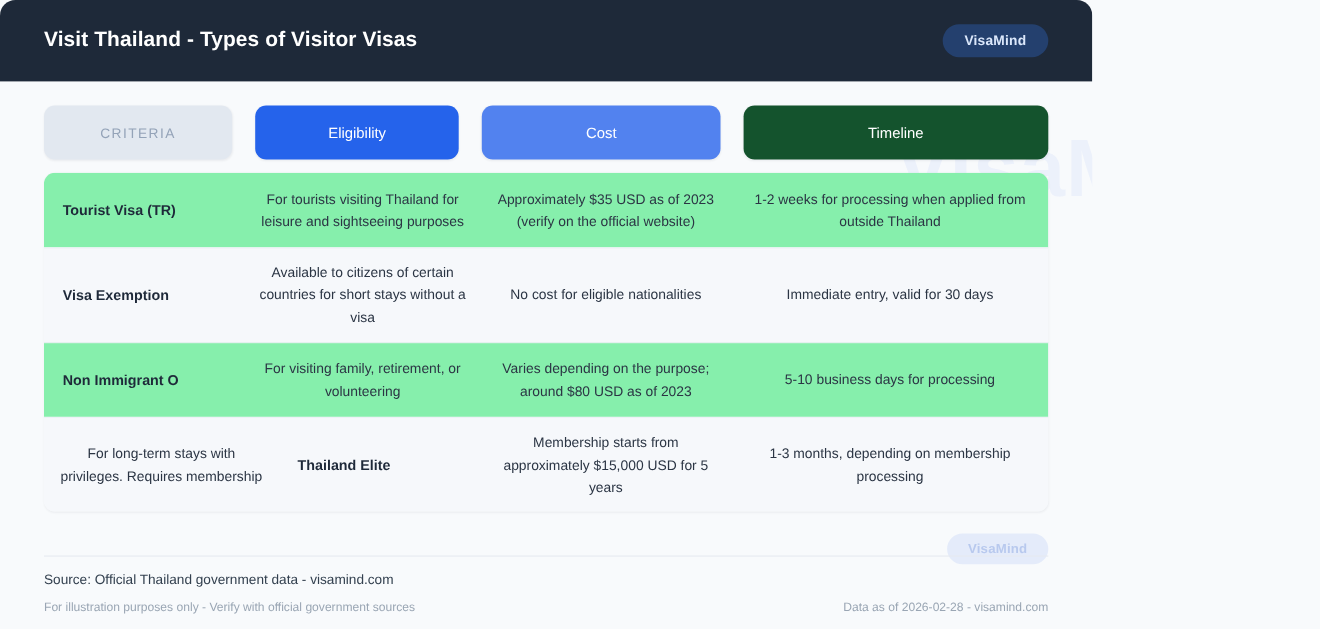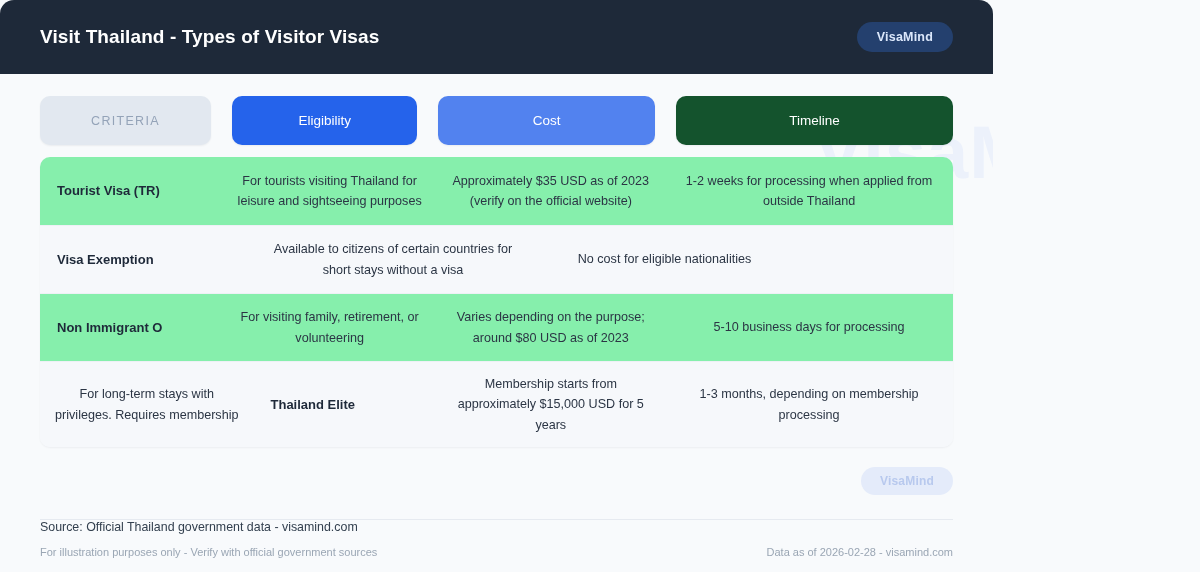--- a/index.html
+++ b/index.html
@@ -162,21 +162,21 @@
     letter-spacing: 0.2px;
   }
 
   
   .footer {
     position: absolute;
     left: 40px;
     right: 40px;
     bottom: 14px;
     border-top: 1px solid #e6eaf0;
-    padding-top: 0;
+    padding-top: 14px;
     z-index: 2;
   }
   .footer-source {
     font-size: 12.4px;
     color: #33404f;
     margin-bottom: 12px;
   }
   .footer-bottom {
     display: flex;
     justify-content: space-between;
@@ -218,20 +218,21 @@
         <div class="cell c-criteria">Tourist Visa (TR)</div>
         <div class="cell c-eligibility">For tourists visiting Thailand for leisure and sightseeing purposes</div>
         <div class="cell c-cost">Approximately $35 USD as of 2023 (verify on the official website)</div>
         <div class="cell c-timeline">1-2 weeks for processing when applied from outside Thailand</div>
       </div>
 
       <div class="row alt">
         <div class="cell c-criteria">Visa Exemption</div>
         <div class="cell c-eligibility">Available to citizens of certain countries for short stays without a visa</div>
         <div class="cell c-cost">No cost for eligible nationalities</div>
+        <div class="cell c-timeline">Immediate entry, valid for 30 days</div>
       </div>
 
       <div class="row">
         <div class="cell c-criteria">Non Immigrant O</div>
         <div class="cell c-eligibility">For visiting family, retirement, or volunteering</div>
         <div class="cell c-cost">Varies depending on the purpose; around $80 USD as of 2023</div>
         <div class="cell c-timeline">5-10 business days for processing</div>
       </div>
 
       <div class="row alt">

